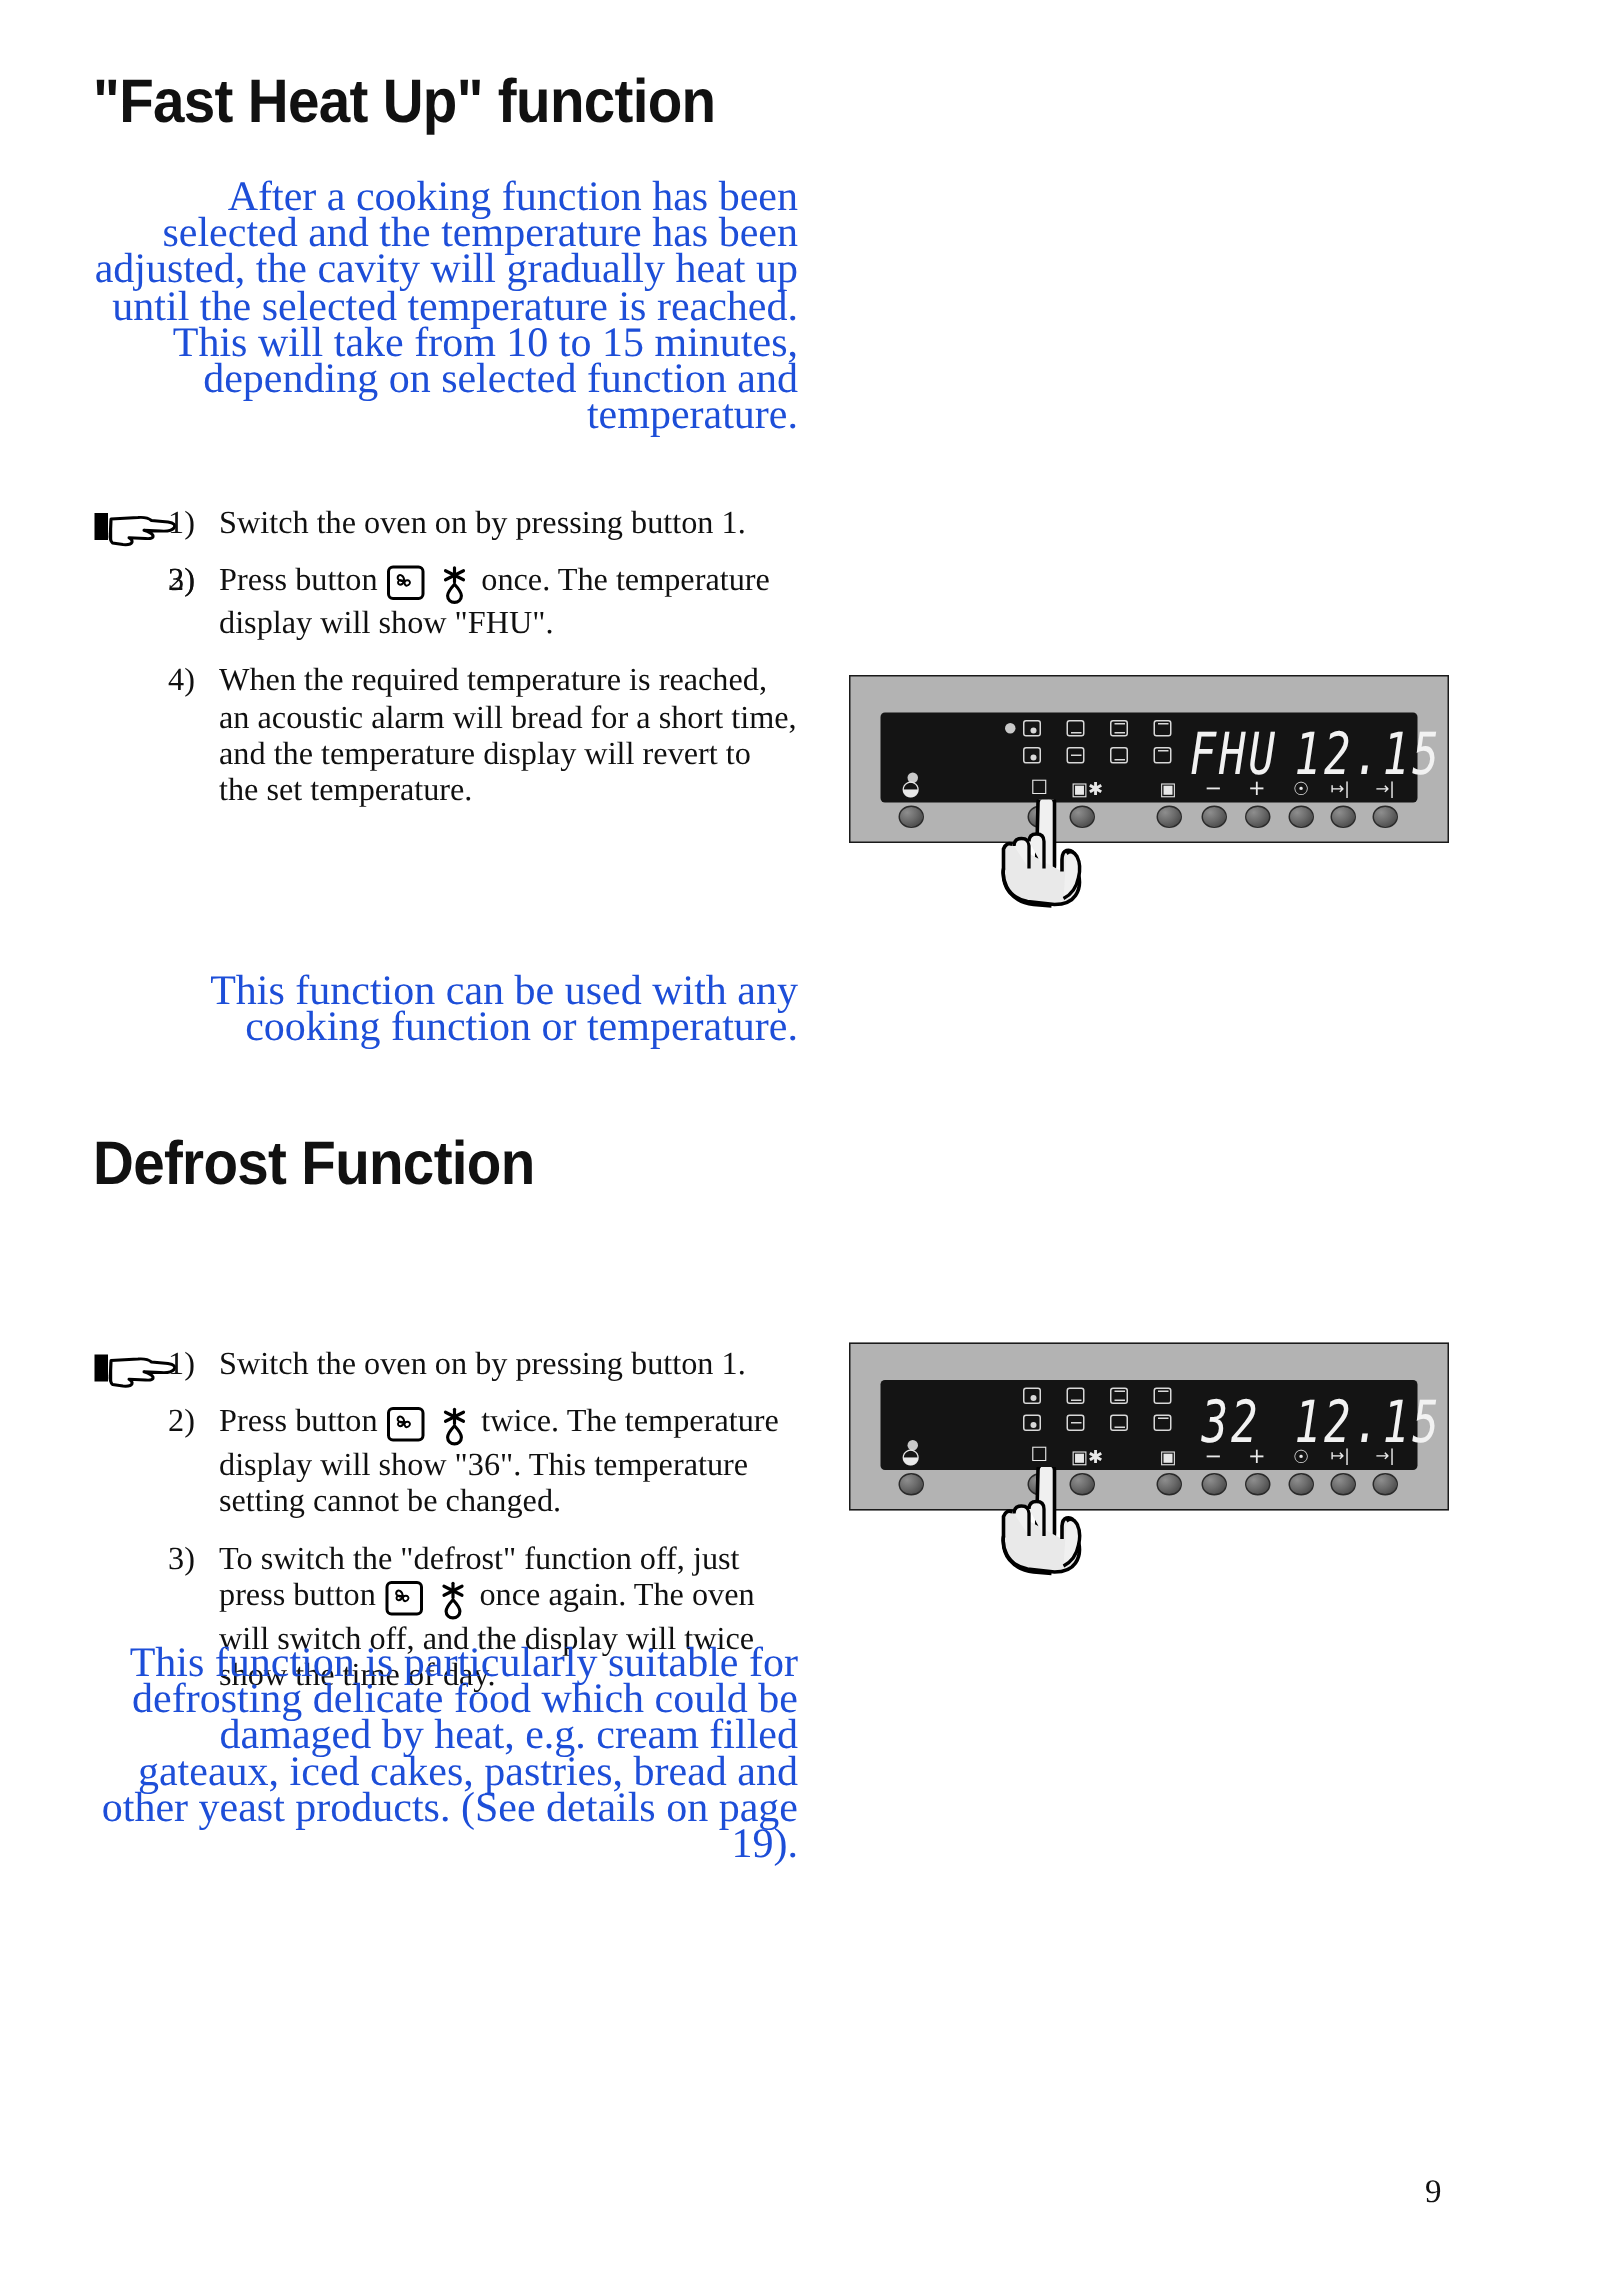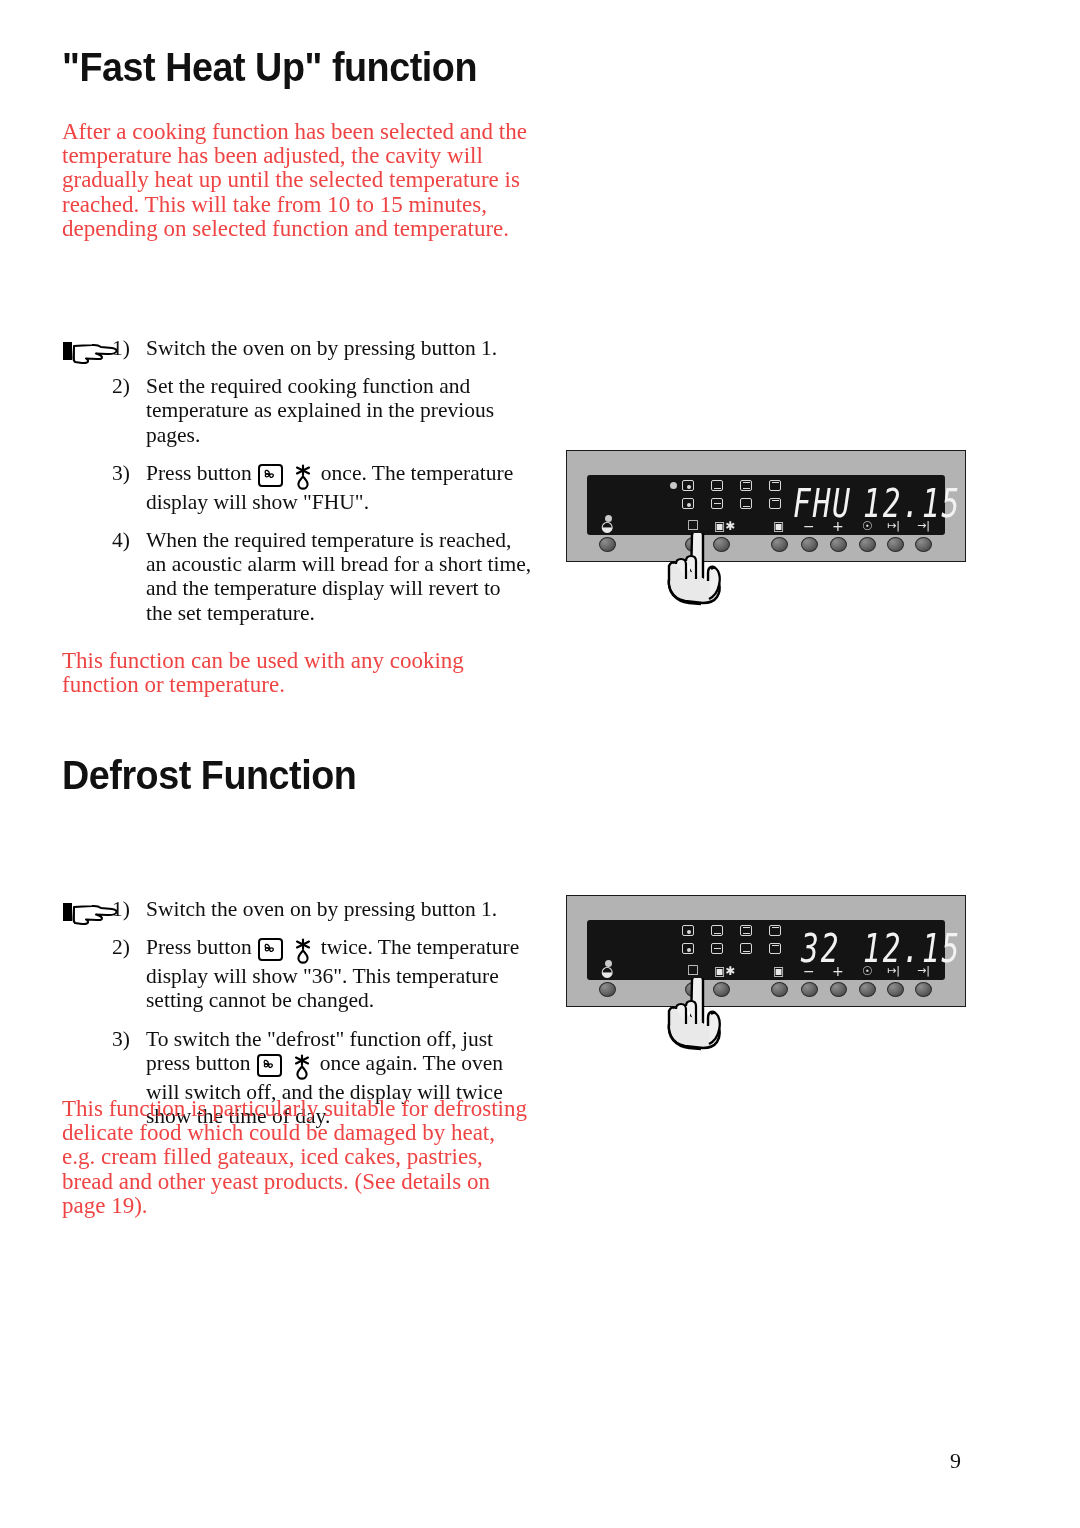--- a/index.html
+++ b/index.html
@@ -33,24 +33,25 @@
     transform-origin: left center;
     white-space: nowrap;
     color: #111;
   }
   #title-fast-heat { left: 62px; top: 44px; }
   #title-defrost   { left: 62px; top: 752px; }
 
   
   .para {
     position: absolute;
-    font-size: 23px;
+    font-size: 28px;
     line-height: 24.2px;
-    color: #ef4444;
+    color: #1d4ed8;
     width: 470px;
+    text-align: right;
   }
   #para-intro    { left: 62px; top: 120px; }
   #para-any      { left: 62px; top: 649px; }
   #para-defrost-intro { left: 62px; top: 800px; }
   #para-suitable { left: 62px; top: 1097px; }
 
   
   .steps {
     position: absolute;
     width: 420px;
@@ -275,21 +276,20 @@
     </svg>
   </div>
 
   <div class="steps" id="steps-fast">
     <div class="step">
       <span class="num">1)</span>
       <span class="txt">Switch the oven on by pressing button 1.</span>
     </div>
     <div class="step">
       <span class="num">2)</span>
-      <span class="txt">Set the required cooking function and temperature as explained in the previous pages.</span>
     </div>
     <div class="step">
       <span class="num">3)</span>
       <span class="txt">Press button</span>
       <span class="inline-icons">
         <span class="fan-btn">
           <svg width="17" height="17" viewBox="0 0 17 17">
             <g fill="none" stroke="#000" stroke-width="1.3">
               <path d="M8.5 8.5 C8.5 4.5 5 3.2 4.2 5.6 C3.6 7.6 6 8.5 8.5 8.5Z"></path>
               <path d="M8.5 8.5 C12 6.5 13.4 9.6 11.3 11 C9.5 12.2 8.5 10.6 8.5 8.5Z"></path>

